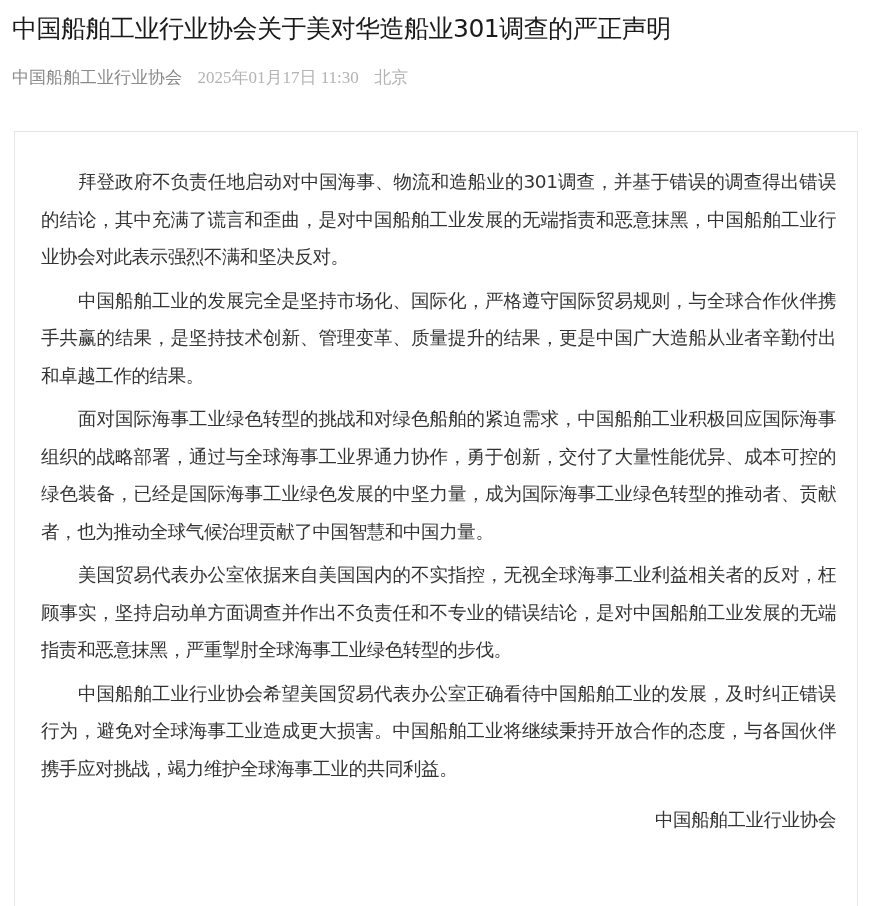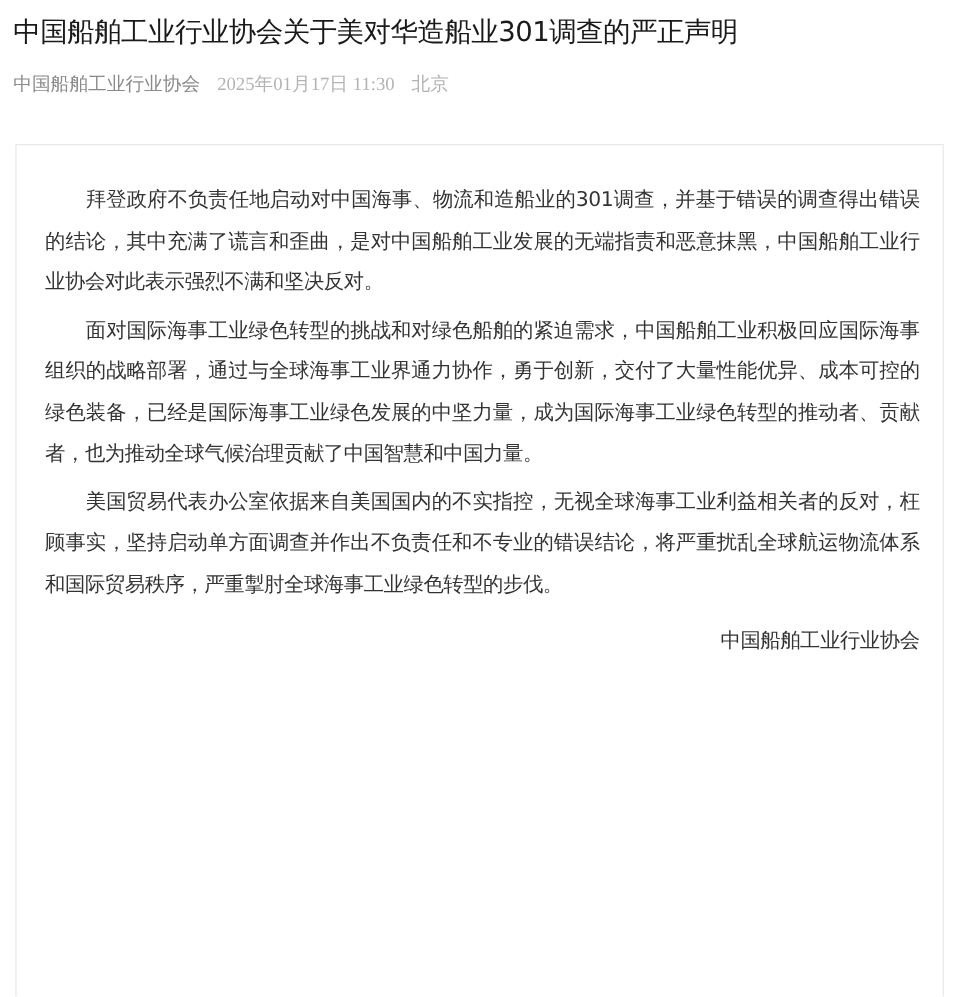--- a/index.html
+++ b/index.html
@@ -46,17 +46,19 @@
 
 <div class="meta">
   <span class="author">中国船舶工业行业协会</span>
   <span class="date">2025年01月17日 11:30</span>
   <span class="loc">北京</span>
 </div>
 
 <div class="box">
   <div class="content">
     <p class="para">拜登政府不负责任地启动对中国海事、物流和造船业的301调查，并基于错误的调查得出错误的结论，其中充满了谎言和歪曲，是对中国船舶工业发展的无端指责和恶意抹黑，中国船舶工业行业协会对此表示强烈不满和坚决反对。</p>
+    <p class="para">中国船舶工业的发展完全是坚持市场化、国际化，严格遵守国际贸易规则，与全球合作伙伴携手共赢的结果，是坚持技术创新、管理变革、质量提升的结果，更是中国广大造船从业者辛勤付出和卓越工作的结果。</p>
     <p class="para">面对国际海事工业绿色转型的挑战和对绿色船舶的紧迫需求，中国船舶工业积极回应国际海事组织的战略部署，通过与全球海事工业界通力协作，勇于创新，交付了大量性能优异、成本可控的绿色装备，已经是国际海事工业绿色发展的中坚力量，成为国际海事工业绿色转型的推动者、贡献者，也为推动全球气候治理贡献了中国智慧和中国力量。</p>
-    <p class="para">美国贸易代表办公室依据来自美国国内的不实指控，无视全球海事工业利益相关者的反对，枉顾事实，坚持启动单方面调查并作出不负责任和不专业的错误结论，将严重扰乱全球航运物流体系和国际贸易秩序，严重掣肘全球海事工业绿色转型的步伐。</p>
+    <p class="para">美国贸易代表办公室依据来自美国国内的不实指控，无视全球海事工业利益相关者的反对，枉顾事实，坚持启动单方面调查并作出不负责任和不专业的错误结论，是对中国船舶工业发展的无端指责和恶意抹黑，严重掣肘全球海事工业绿色转型的步伐。</p>
+    <p class="para">中国船舶工业行业协会希望美国贸易代表办公室正确看待中国船舶工业的发展，及时纠正错误行为，避免对全球海事工业造成更大损害。中国船舶工业将继续秉持开放合作的态度，与各国伙伴携手应对挑战，竭力维护全球海事工业的共同利益。</p>
     <p class="sign org">中国船舶工业行业协会</p>
   </div>
 </div>
 
 </body></html>

